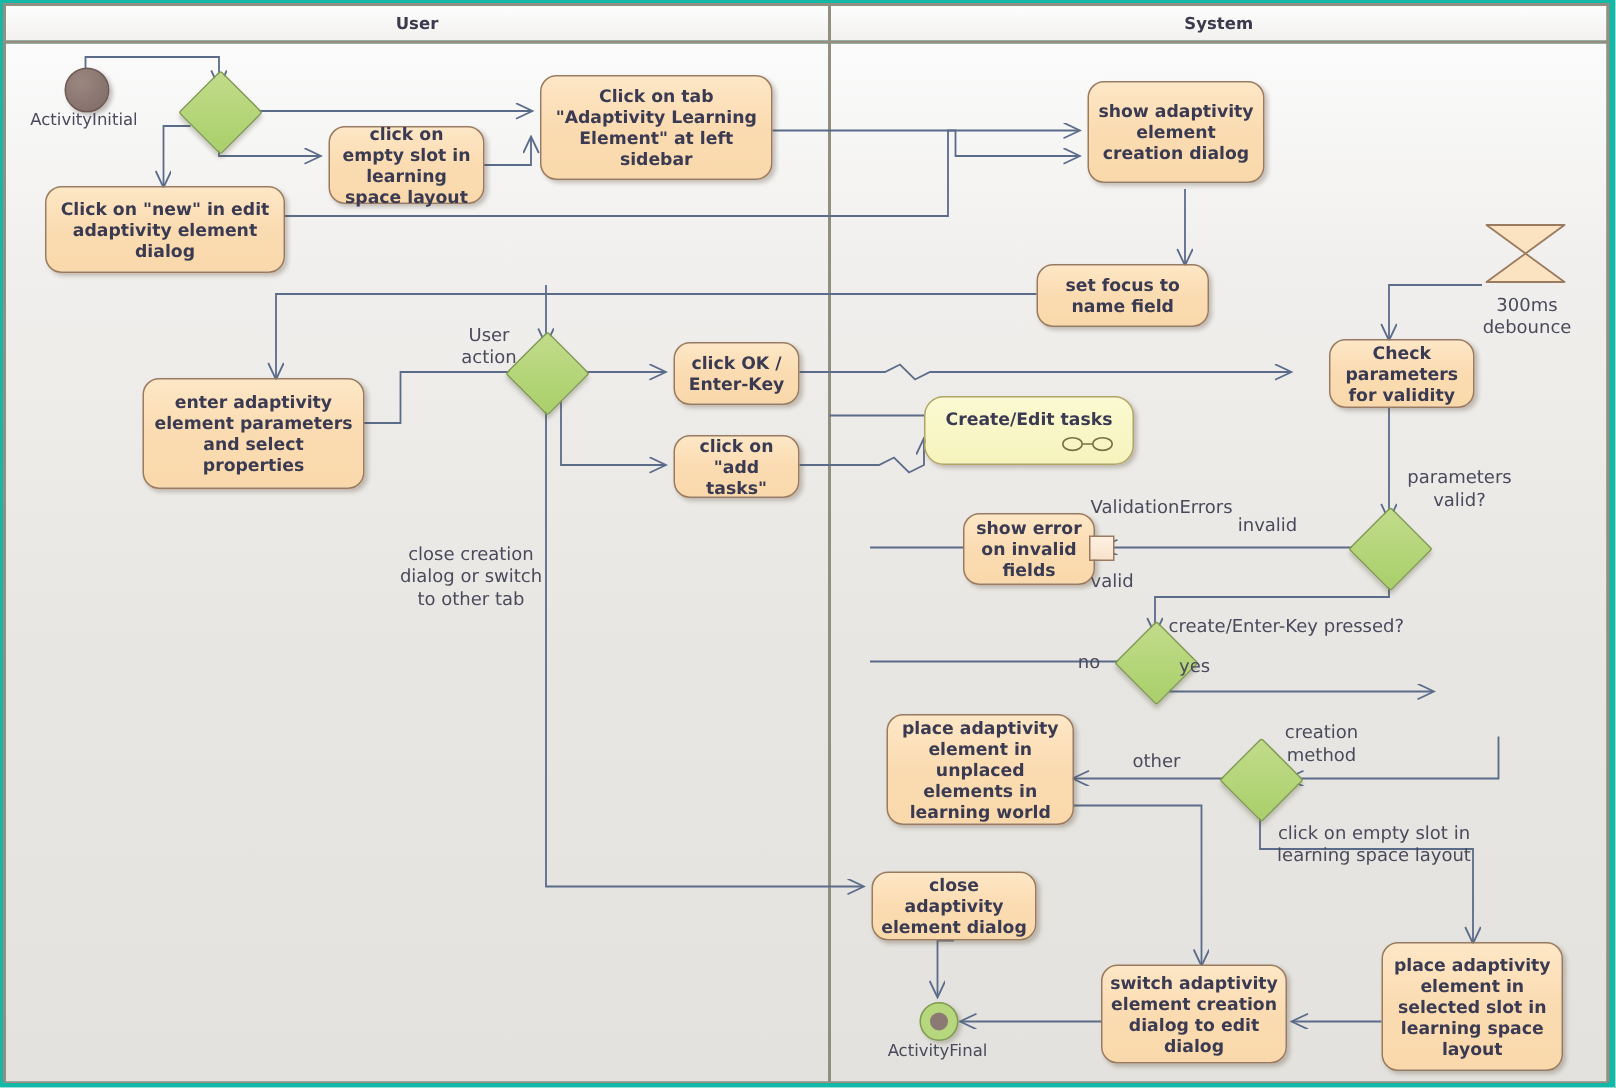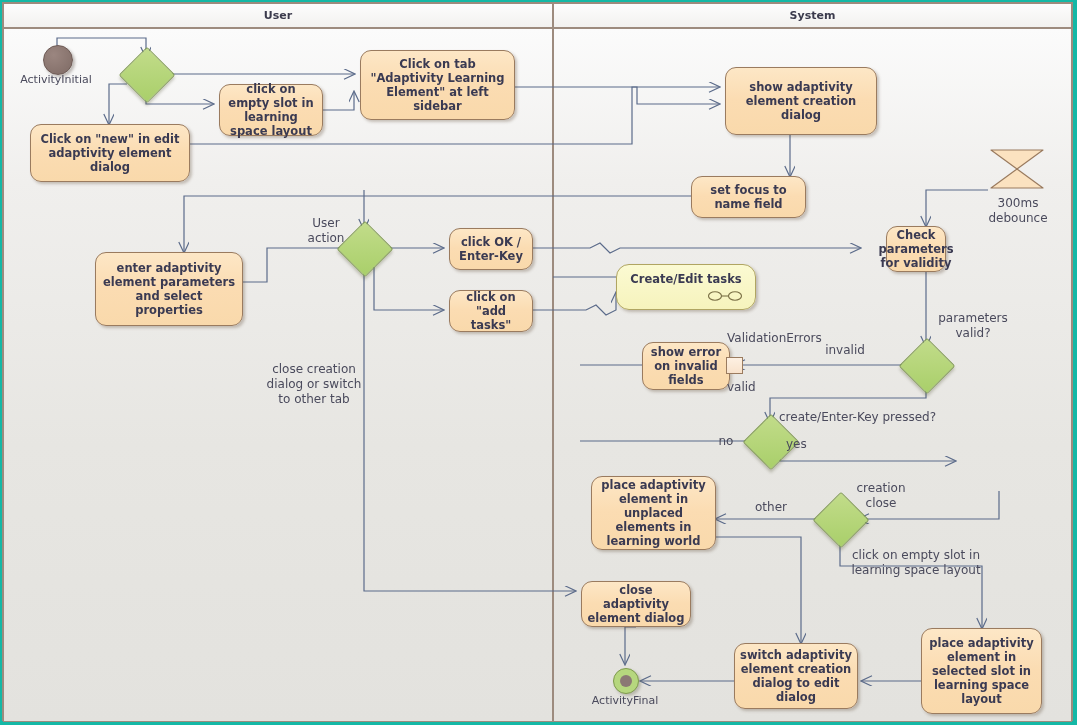--- a/index.html
+++ b/index.html
@@ -165,35 +165,35 @@
   </div>
 
   <div class="node" style="left:449px;top:290px;width:84px;height:42px;">
     <span>click on "add tasks"</span>
   </div>
 
   <div class="lbl" style="left:262px;top:362px;width:104px;">close creation
 dialog or switch
 to other tab</div>
 
-  <div class="node" style="left:725px;top:67px;width:152px;height:68px;text-align:center;">
+  <div class="node" style="left:725px;top:54px;width:118px;height:68px;text-align:center;">
     <span>show adaptivity element creation dialog</span>
   </div>
 
   <div class="node" style="left:691px;top:176px;width:115px;height:42px;">
     <span>set focus to name field</span>
   </div>
 
   <svg class="hourglass" style="left:988px;top:148px;" viewBox="0 0 58 42">
     <path d="M3,2 L55,2 L29,21 L55,40 L3,40 L29,21 Z" fill="#fbe2c0" stroke="#9a7b5f" stroke-width="1.2" stroke-linejoin="round"></path>
   </svg>
   <div class="lbl" style="left:980px;top:196px;width:76px;">300ms
 debounce</div>
 
-  <div class="node" style="left:886px;top:226px;width:60px;height:46px;">
+  <div class="node" style="left:886px;top:226px;width:97px;height:46px;">
     <span>Check parameters for validity</span>
   </div>
 
   <div class="decision" style="left:907px;top:346px;"></div>
   <div class="lbl" style="left:932px;top:311px;width:82px;">parameters
 valid?</div>
   <div class="lbl" style="left:820px;top:343px;width:50px;">invalid</div>
 
   <div class="node behavior" style="left:616px;top:264px;width:140px;height:46px;border-radius:13px;">
     <span>Create/Edit tasks</span>
@@ -212,21 +212,21 @@
   <div class="lbl left" style="left:727px;top:380px;width:44px;">valid</div>
 
   <div class="decision" style="left:751px;top:422px;"></div>
   <div class="lbl left" style="left:779px;top:410px;width:180px;">create/Enter-Key pressed?</div>
   <div class="lbl" style="left:711px;top:434px;width:30px;">no</div>
   <div class="lbl left" style="left:786px;top:437px;width:30px;">yes</div>
 
 
   <div class="decision" style="left:821px;top:500px;"></div>
   <div class="lbl" style="left:845px;top:481px;width:72px;">creation
-close</div>
+method</div>
   <div class="lbl" style="left:750px;top:500px;width:42px;">other</div>
   <div class="lbl" style="left:841px;top:548px;width:150px;">click on empty slot in
 learning space layout</div>
 
   <div class="node" style="left:591px;top:476px;width:125px;height:74px;">
     <span>place adaptivity element in unplaced elements in learning world</span>
   </div>
 
   <div class="node" style="left:921px;top:628px;width:121px;height:86px;">
     <span>place adaptivity element in selected slot in learning space layout</span>

